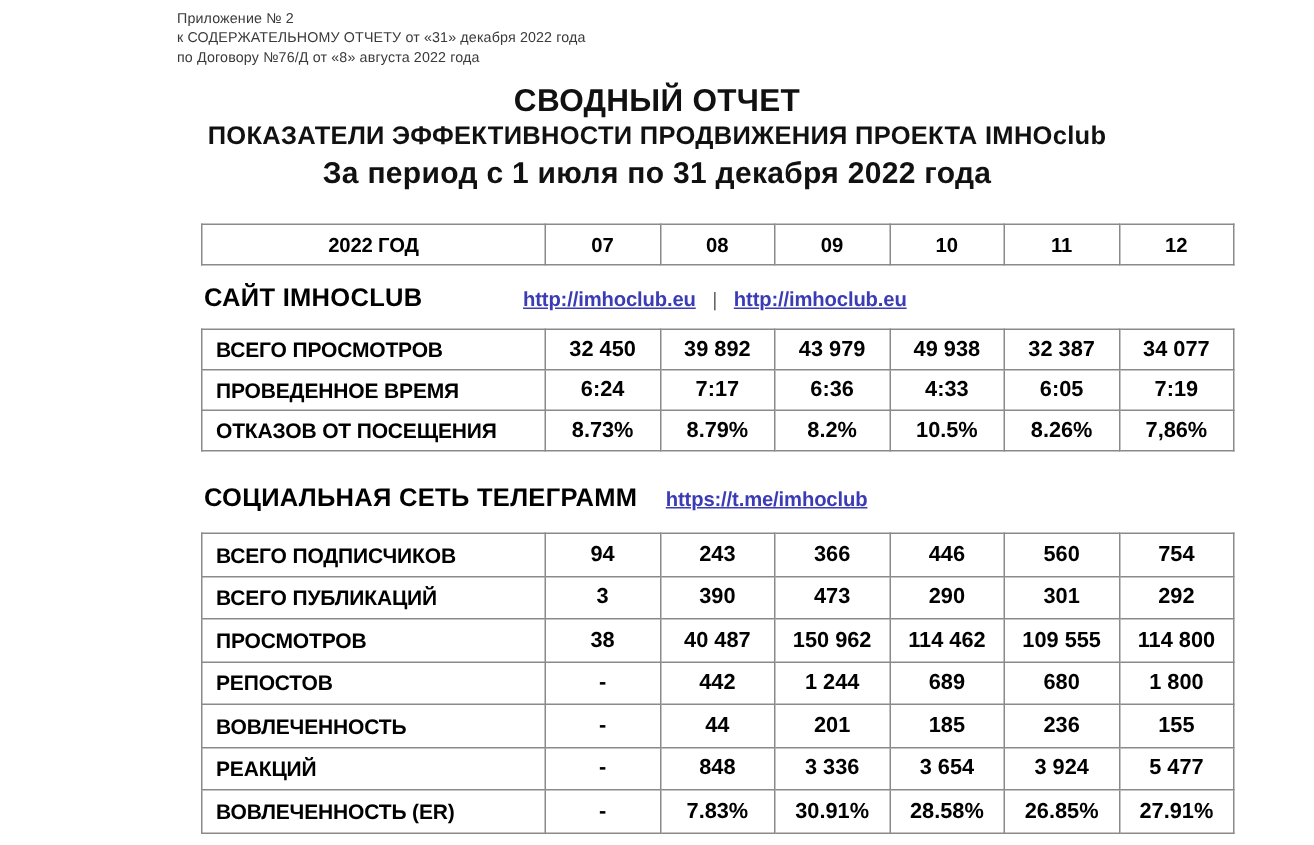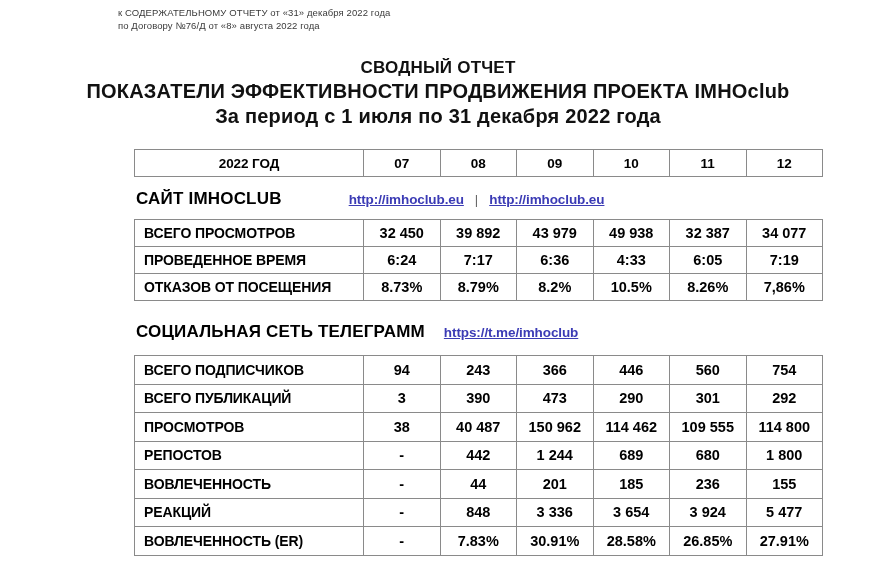--- a/index.html
+++ b/index.html
@@ -36,22 +36,22 @@
     top: 57px;
     width: 876px;
     text-align: center;
   }
   .title-line {
     font-weight: bold;
     color: #111111;
     letter-spacing: 0.2px;
     white-space: nowrap;
   }
-  .title-1 { font-size: 17px; line-height: 22px; }
-  .title-2 { font-size: 20px; line-height: 24px; }
+  .title-1 { font-size: 21px; line-height: 22px; }
+  .title-2 { font-size: 17px; line-height: 24px; }
   .title-3 { font-size: 20px; line-height: 24px; padding-top: 1px; }
 
   
   .sheet-table {
     position: absolute;
     border-collapse: collapse;
     table-layout: fixed;
     left: 134px;
     width: 688px;
     padding-left: 48px;
@@ -127,20 +127,21 @@
   }
   #site-heading { top: 189px; }
   #site-heading .links { padding-left: 67px; }
   #telegram-heading { top: 322px; }
   #telegram-heading .links { padding-left: 19px; }
 </style>
 </head>
 <body>
 
 <div class="meta">
+  <div>Приложение № 2</div>
   <div>к СОДЕРЖАТЕЛЬНОМУ ОТЧЕТУ от «31» декабря 2022 года</div>
   <div>по Договору №76/Д от «8» августа 2022 года</div>
 </div>
 
 <div class="titles">
   <div class="title-line title-1">СВОДНЫЙ ОТЧЕТ</div>
   <div class="title-line title-2">ПОКАЗАТЕЛИ ЭФФЕКТИВНОСТИ ПРОДВИЖЕНИЯ ПРОЕКТА IMHOclub</div>
   <div class="title-line title-3">За период с 1 июля по 31 декабря 2022 года</div>
 </div>
 

